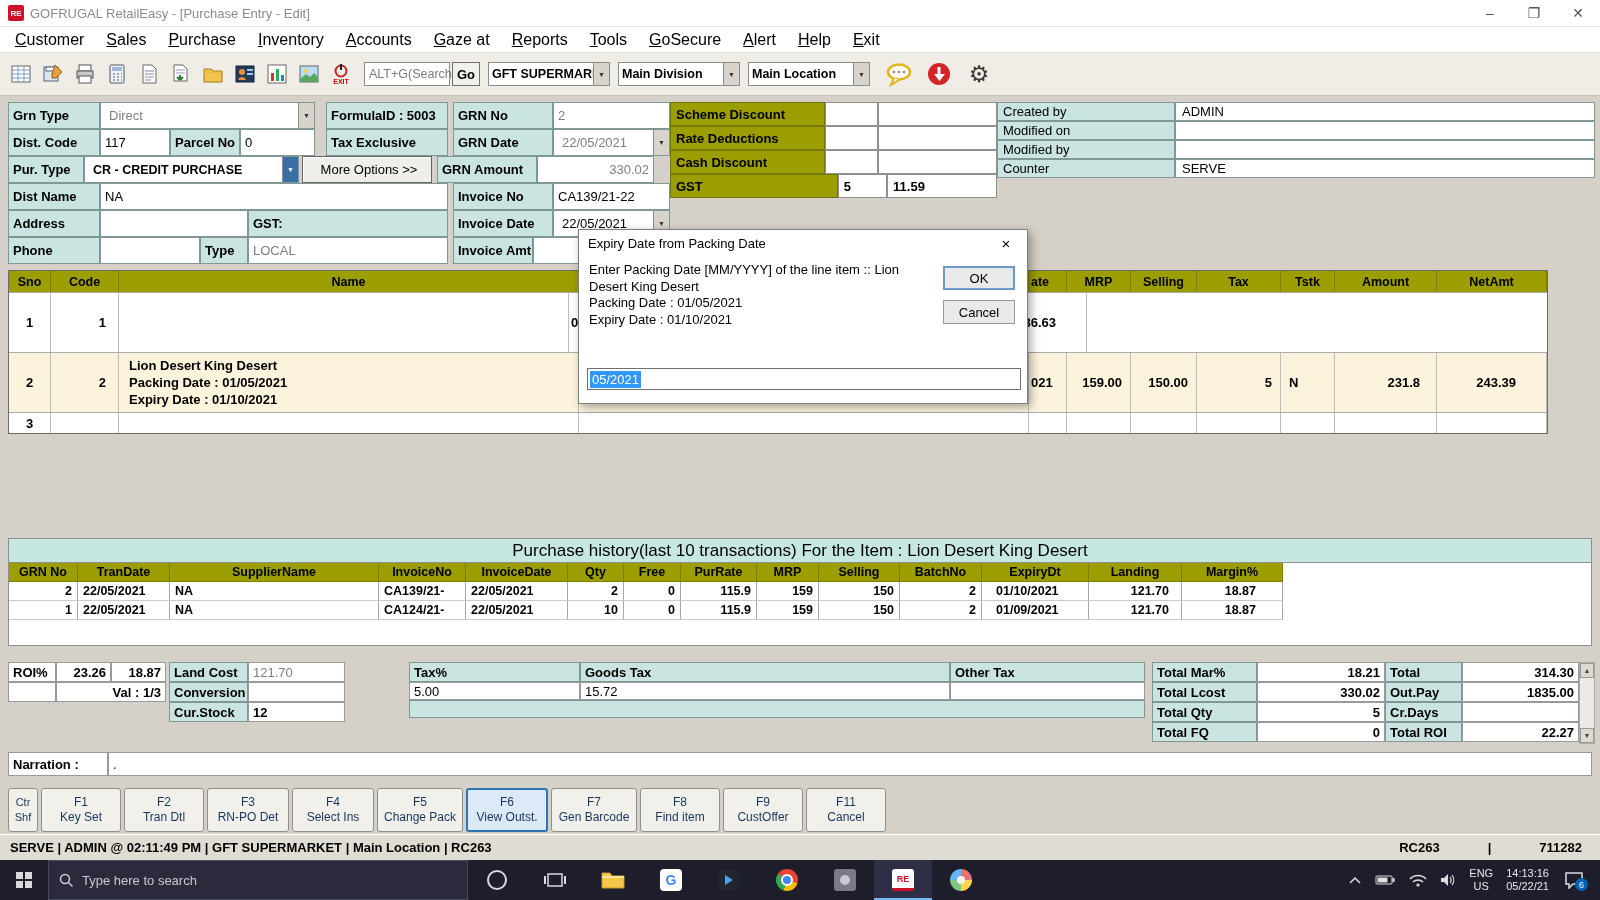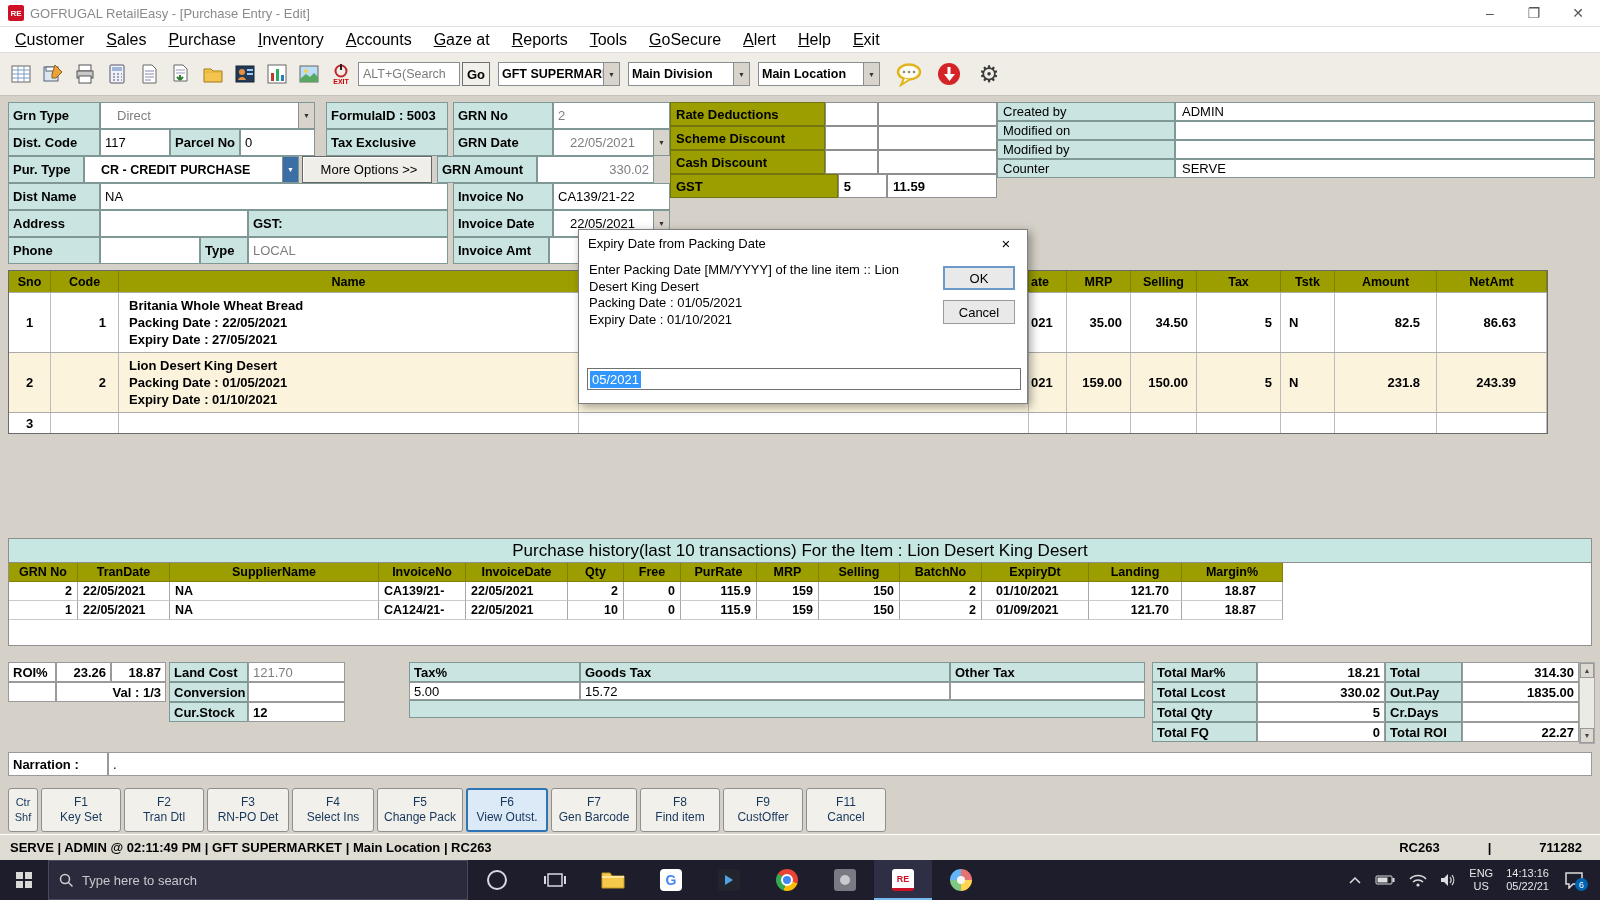--- a/index.html
+++ b/index.html
@@ -20,38 +20,38 @@
   
   #menubar{position:absolute;left:0;top:27px;width:1600px;height:26px;background:#FFF;
            border-bottom:1px solid #DblueDD;border-bottom:1px solid #DDD;display:flex;align-items:center;padding-left:4px}
   .menuitem{padding:0 11px;font-size:16px}
 
   
   #toolbar{position:absolute;left:0;top:53px;width:1600px;height:43px;background:#EFEDE6;
            border-bottom:1px solid #C6C3BA;display:flex;align-items:center;padding-left:6px}
   .tbico{width:30px;height:36px;display:flex;flex-direction:column;align-items:center;justify-content:center;margin-right:2px}
   .exitlbl{font-size:7px;color:#C00;font-weight:bold;line-height:7px}
-  .tbsearch{width:102px;height:24px;background:#FFF;border:1px solid #898F8F;display:flex;align-items:center;
-            padding-left:4px;color:#7B7B7B;margin-left:0;font-size:12.5px}
+  .tbsearch{width:86px;height:24px;background:#FFF;border:1px solid #898F8F;display:flex;align-items:center;
+            padding-left:4px;color:#7B7B7B;margin-left:6px;font-size:12.5px}
   .gobtn{width:28px;height:24px;background:#F2F0EA;border:1px solid #6F6F6F;display:flex;align-items:center;
          justify-content:center;font-weight:bold;margin-left:2px}
   .tbsel{width:122px;height:24px;background:#FFF;border:1px solid #898F8F;display:flex;align-items:center;
          margin-left:8px;font-weight:bold;font-size:12.5px}
   .tbsel .txt{padding:0 3px;white-space:nowrap;overflow:hidden;flex:1}
   .dd{width:16px;align-self:stretch;background:#D8D4CB;border-left:1px solid #898F8F;display:flex;
       align-items:center;justify-content:center;font-size:7px;color:#333}
   .gear{font-size:23px;color:#3A3A3A;line-height:23px}
 
   
   .frow{display:flex;height:27px}
   .cellL{background:#C9E4E1;border:1px solid #7F9896;font-weight:bold;display:flex;align-items:center;
          padding-left:4px;white-space:nowrap;overflow:hidden}
   .cellI{background:#FFF;border:1px solid #7F9896;display:flex;align-items:center;padding-left:4px;
          white-space:nowrap;overflow:hidden}
-  .combo{padding-left:12px}
+  .combo{padding-left:4px}
   .combo .val{padding-left:4px;flex:1;white-space:nowrap;overflow:hidden}
   .dis{color:#7E7E7E}
   .rt{justify-content:flex-end;padding-right:4px}
   .sp{}
 
   
   .drow{display:flex;height:24px}
   .cellO{background:#9C9E00;border:1px solid #73760A;font-weight:bold;display:flex;align-items:center;padding-left:5px}
   .dval{background:#FFF;border:1px solid #8F8F8F;display:flex;align-items:center;padding-left:5px;font-weight:bold}
 
@@ -354,33 +354,33 @@
         <span class="val">22/05/2021</span>
         <span class="dd">▼</span>
       </div>
     </div>
     <div class="frow">
       <div class="cellL" style="width:92px">Phone</div>
       <div class="cellI" style="width:100px"></div>
       <div class="cellL" style="width:48px">Type</div>
       <div class="cellI dis" style="width:200px">LOCAL</div>
       <div class="sp" style="width:5px"></div>
-      <div class="cellL" style="width:96px">Invoice Amt</div>
+      <div class="cellL" style="width:80px">Invoice Amt</div>
       <div class="cellI" style="width:117px"></div>
     </div>
   </div>
 
   <div class="abs" style="left:670px;top:102px;width:327px">
     <div class="drow">
-      <div class="cellO" style="width:155px">Rate Deductions</div>
+      <div class="cellO" style="width:155px">Scheme Discount</div>
       <div class="dval" style="width:53px"></div>
       <div class="dval" style="width:119px"></div>
     </div>
     <div class="drow">
-      <div class="cellO" style="width:155px">Scheme Discount</div>
+      <div class="cellO" style="width:155px">Rate Deductions</div>
       <div class="dval" style="width:53px"></div>
       <div class="dval" style="width:119px"></div>
     </div>
     <div class="drow">
       <div class="cellO" style="width:155px">Cash Discount</div>
       <div class="dval" style="width:53px"></div>
       <div class="dval" style="width:119px"></div>
     </div>
     <div class="drow">
       <div class="cellO" style="width:182px">GST</div>
@@ -418,25 +418,20 @@
       <div style="width:64px">MRP</div>
       <div style="width:66px">Selling</div>
       <div style="width:84px">Tax</div>
       <div style="width:54px">Tstk</div>
       <div style="width:102px">Amount</div>
       <div style="width:110px">NetAmt</div>
     </div>
     <div class="irow" style="height:60px">
       <div class="ctr" style="width:42px">1</div>
       <div class="num" style="width:68px;padding-right:12px">1</div>
-      <div class="namecell" style="width:460px">
-        <span>Britania Whole Wheat Bread</span>
-        <span>Packing Date : 22/05/2021</span>
-        <span>Expiry Date : 27/05/2021</span>
-      </div>
       <div style="width:450px"></div>
       <div style="width:38px;padding-left:2px">021</div>
       <div class="num" style="width:64px">35.00</div>
       <div class="num" style="width:66px">34.50</div>
       <div class="num" style="width:84px">5</div>
       <div style="width:54px;padding-left:8px">N</div>
       <div class="num" style="width:102px;padding-right:16px">82.5</div>
       <div class="num" style="width:110px;padding-right:30px">86.63</div>
     </div>
     <div class="irow cream" style="height:60px">

